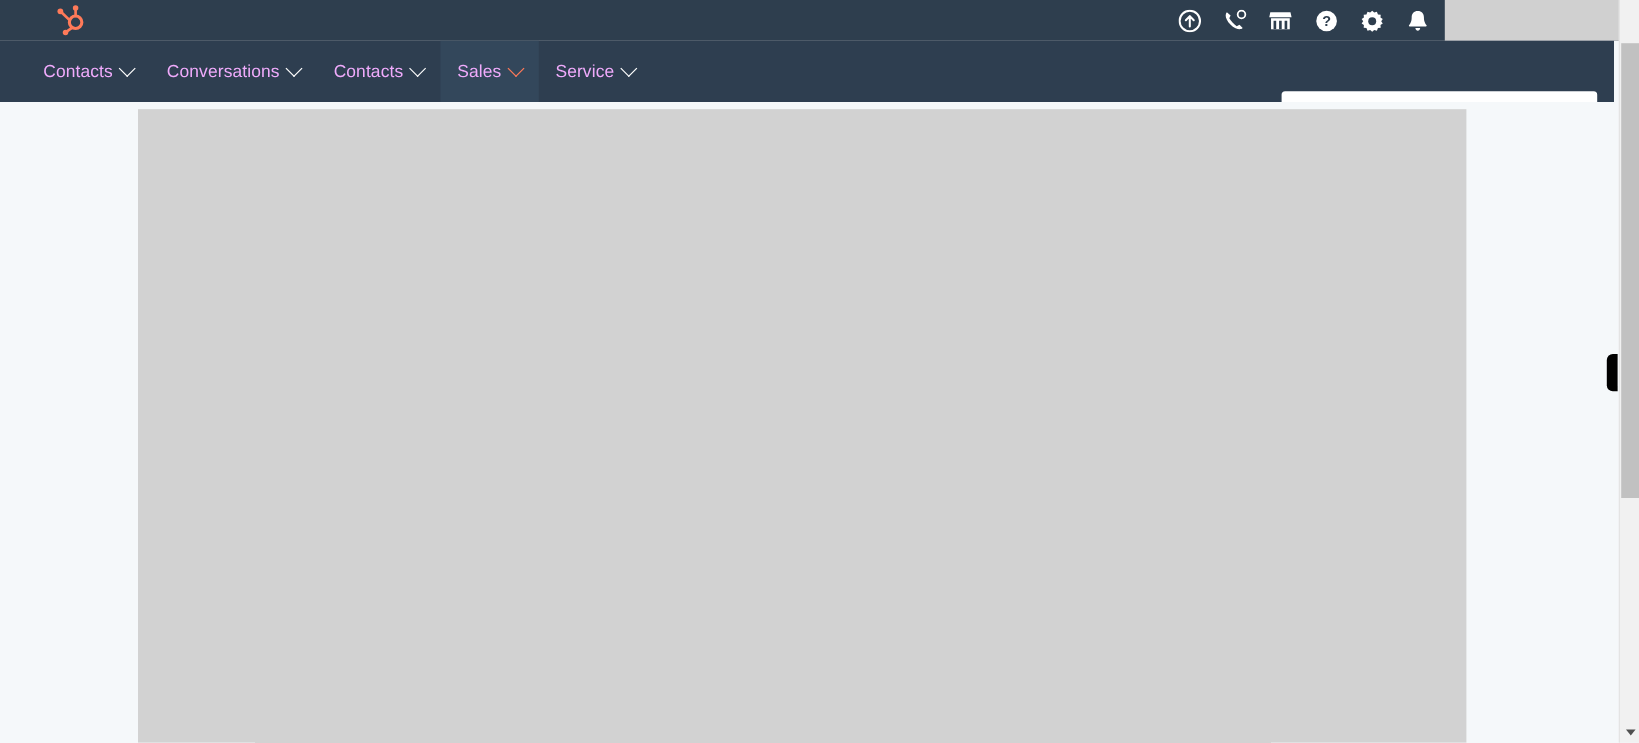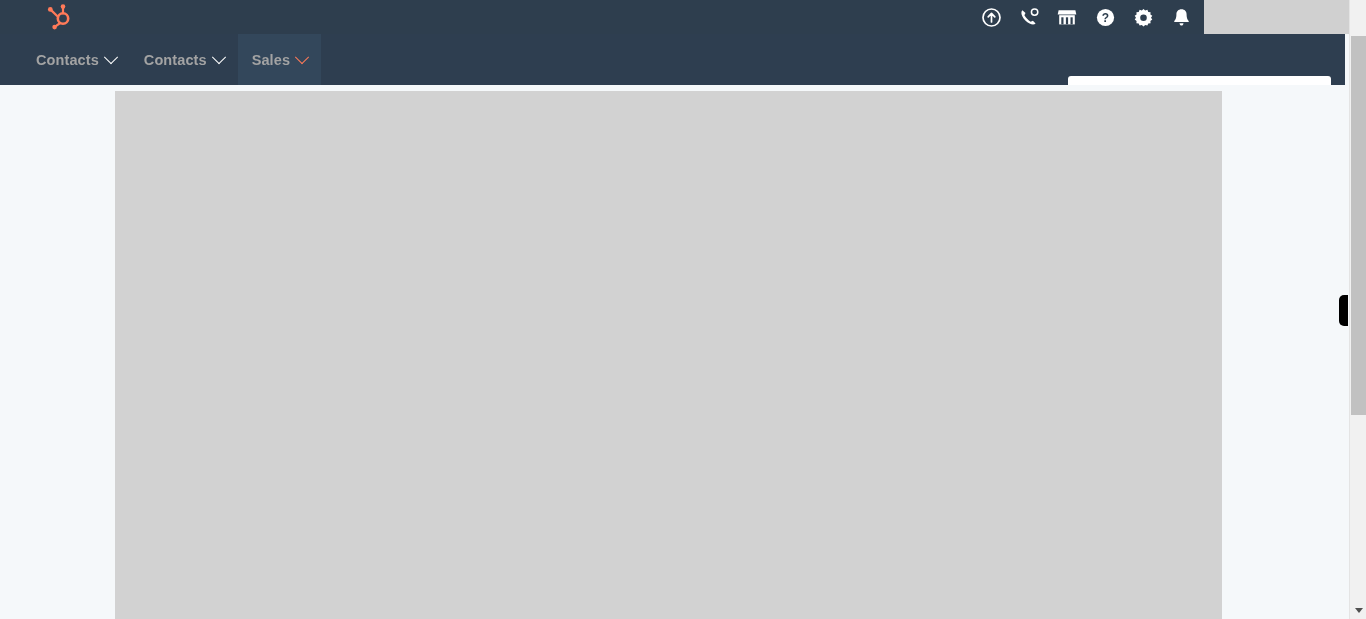--- a/index.html
+++ b/index.html
@@ -84,23 +84,23 @@
     height: 51px;
     display: flex;
     align-items: stretch;
   }
 
   .nav-item {
     display: flex;
     align-items: center;
     gap: 7px;
     padding: 0 14px;
-    color: #a3a3a3;
+    color: #f0abfc;
     font-size: 14.5px;
-    font-weight: bold;
+    font-weight: normal;
     letter-spacing: 0.1px;
     cursor: pointer;
     white-space: nowrap;
     box-sizing: border-box;
   }
 
   .nav-item.active {
     background: #33475b;
     justify-content: space-between;
   }
@@ -307,31 +307,39 @@
 
   <div class="navbar">
 
     <div class="nav-items">
 
       <div class="nav-item">
         <span>Contacts</span>
         <span class="chev"></span>
       </div>
 
+      <div class="nav-item">
+        <span>Conversations</span>
+        <span class="chev"></span>
+      </div>
 
       <div class="nav-item">
         <span>Contacts</span>
         <span class="chev"></span>
       </div>
 
       <div class="nav-item active">
         <span>Sales</span>
         <span class="chev"></span>
       </div>
 
+      <div class="nav-item">
+        <span>Service</span>
+        <span class="chev"></span>
+      </div>
 
 
 
     </div>
 
     <div class="search-wrap">
       <input class="search-input" type="text" value="" placeholder="Search HubSpot" style="">
       <button class="search-btn">
         <svg width="17" height="17" viewBox="0 0 17 17" xmlns="http://www.w3.org/2000/svg">
           <circle cx="7.2" cy="7.2" r="5.4" fill="none" stroke="#33475b" stroke-width="1.6"></circle>

